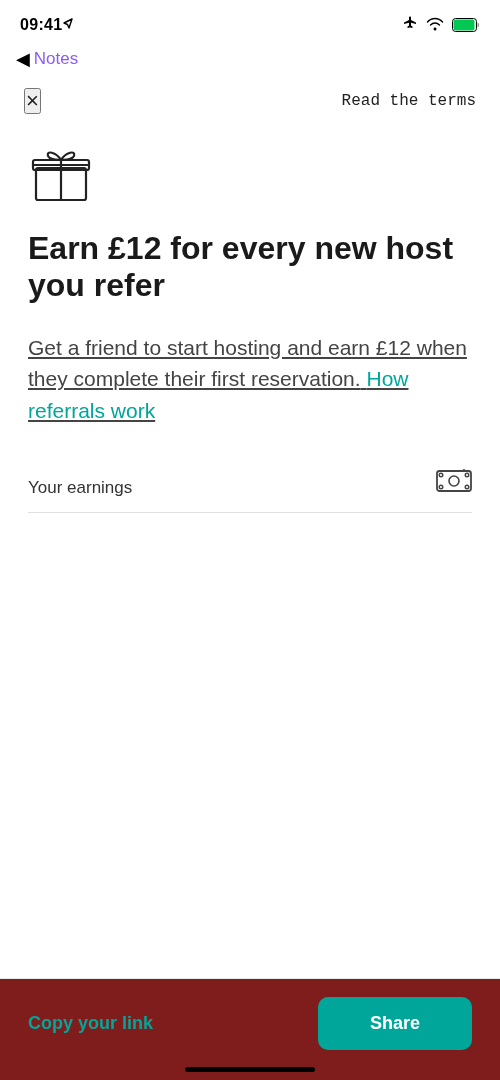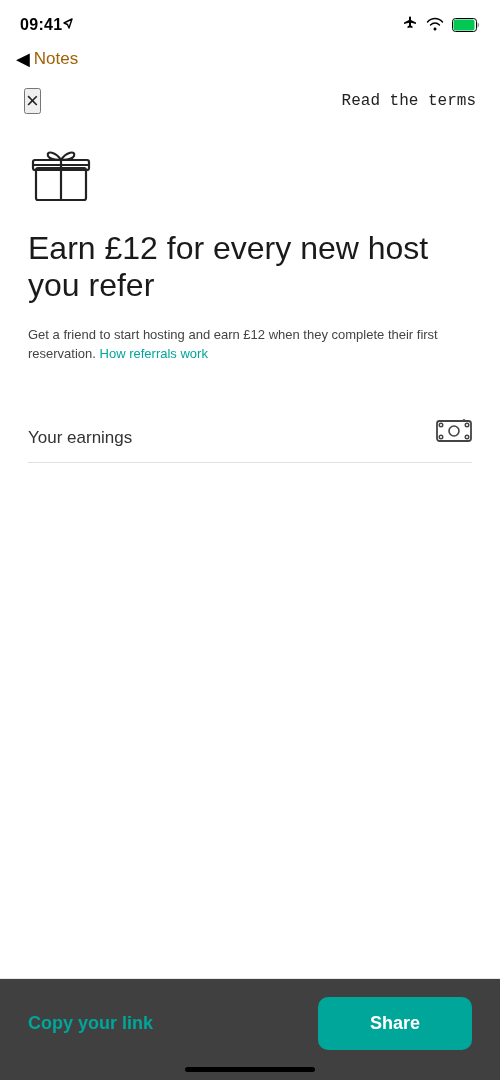--- a/index.html
+++ b/index.html
@@ -62,21 +62,21 @@
       align-items: center;
       padding: 4px 16px 8px 16px;
     }
     .back-arrow {
       font-size: 18px;
       color: #000;
       margin-right: 4px;
     }
     .back-label {
       font-size: 17px;
-      color: #a16207;
+      color: #8b5cf6;
     }
 
     
     .top-bar {
       display: flex;
       justify-content: space-between;
       align-items: center;
       padding: 10px 24px 10px 24px;
     }
     .close-btn {
@@ -104,32 +104,33 @@
       margin-bottom: 20px;
     }
     .gift-svg {
       width: 66px;
       height: 66px;
     }
 
     
     .headline {
       font-size: 32px;
-      font-weight: 400;
+      font-weight: 700;
       color: #1a1a1a;
       line-height: 1.15;
-      margin-bottom: 21px;
+      margin-bottom: 28px;
     }
 
     
     .description {
-      font-size: 13px;
+      font-size: 21px;
       color: #444;
       line-height: 1.5;
-      margin-bottom: 40px;
+      margin-bottom: 28px;
+      text-decoration: underline;
     }
     .referrals-link {
       color: #00A699;
       text-decoration: none;
       cursor: pointer;
     }
 
     
     .earnings-row {
       display: flex;
@@ -146,21 +147,21 @@
       width: 36px;
       height: 26px;
     }
 
     
     .bottom-bar {
       position: fixed;
       bottom: 0;
       left: 0;
       width: 500px;
-      background: #404040;
+      background: #7f1d1d;
       border-top: 1px solid #e8e8e8;
       display: flex;
       justify-content: space-between;
       align-items: center;
       padding: 18px 28px 30px 28px;
     }
     .copy-link-btn {
       font-size: 18px;
       font-weight: 600;
       color: #00A699;

